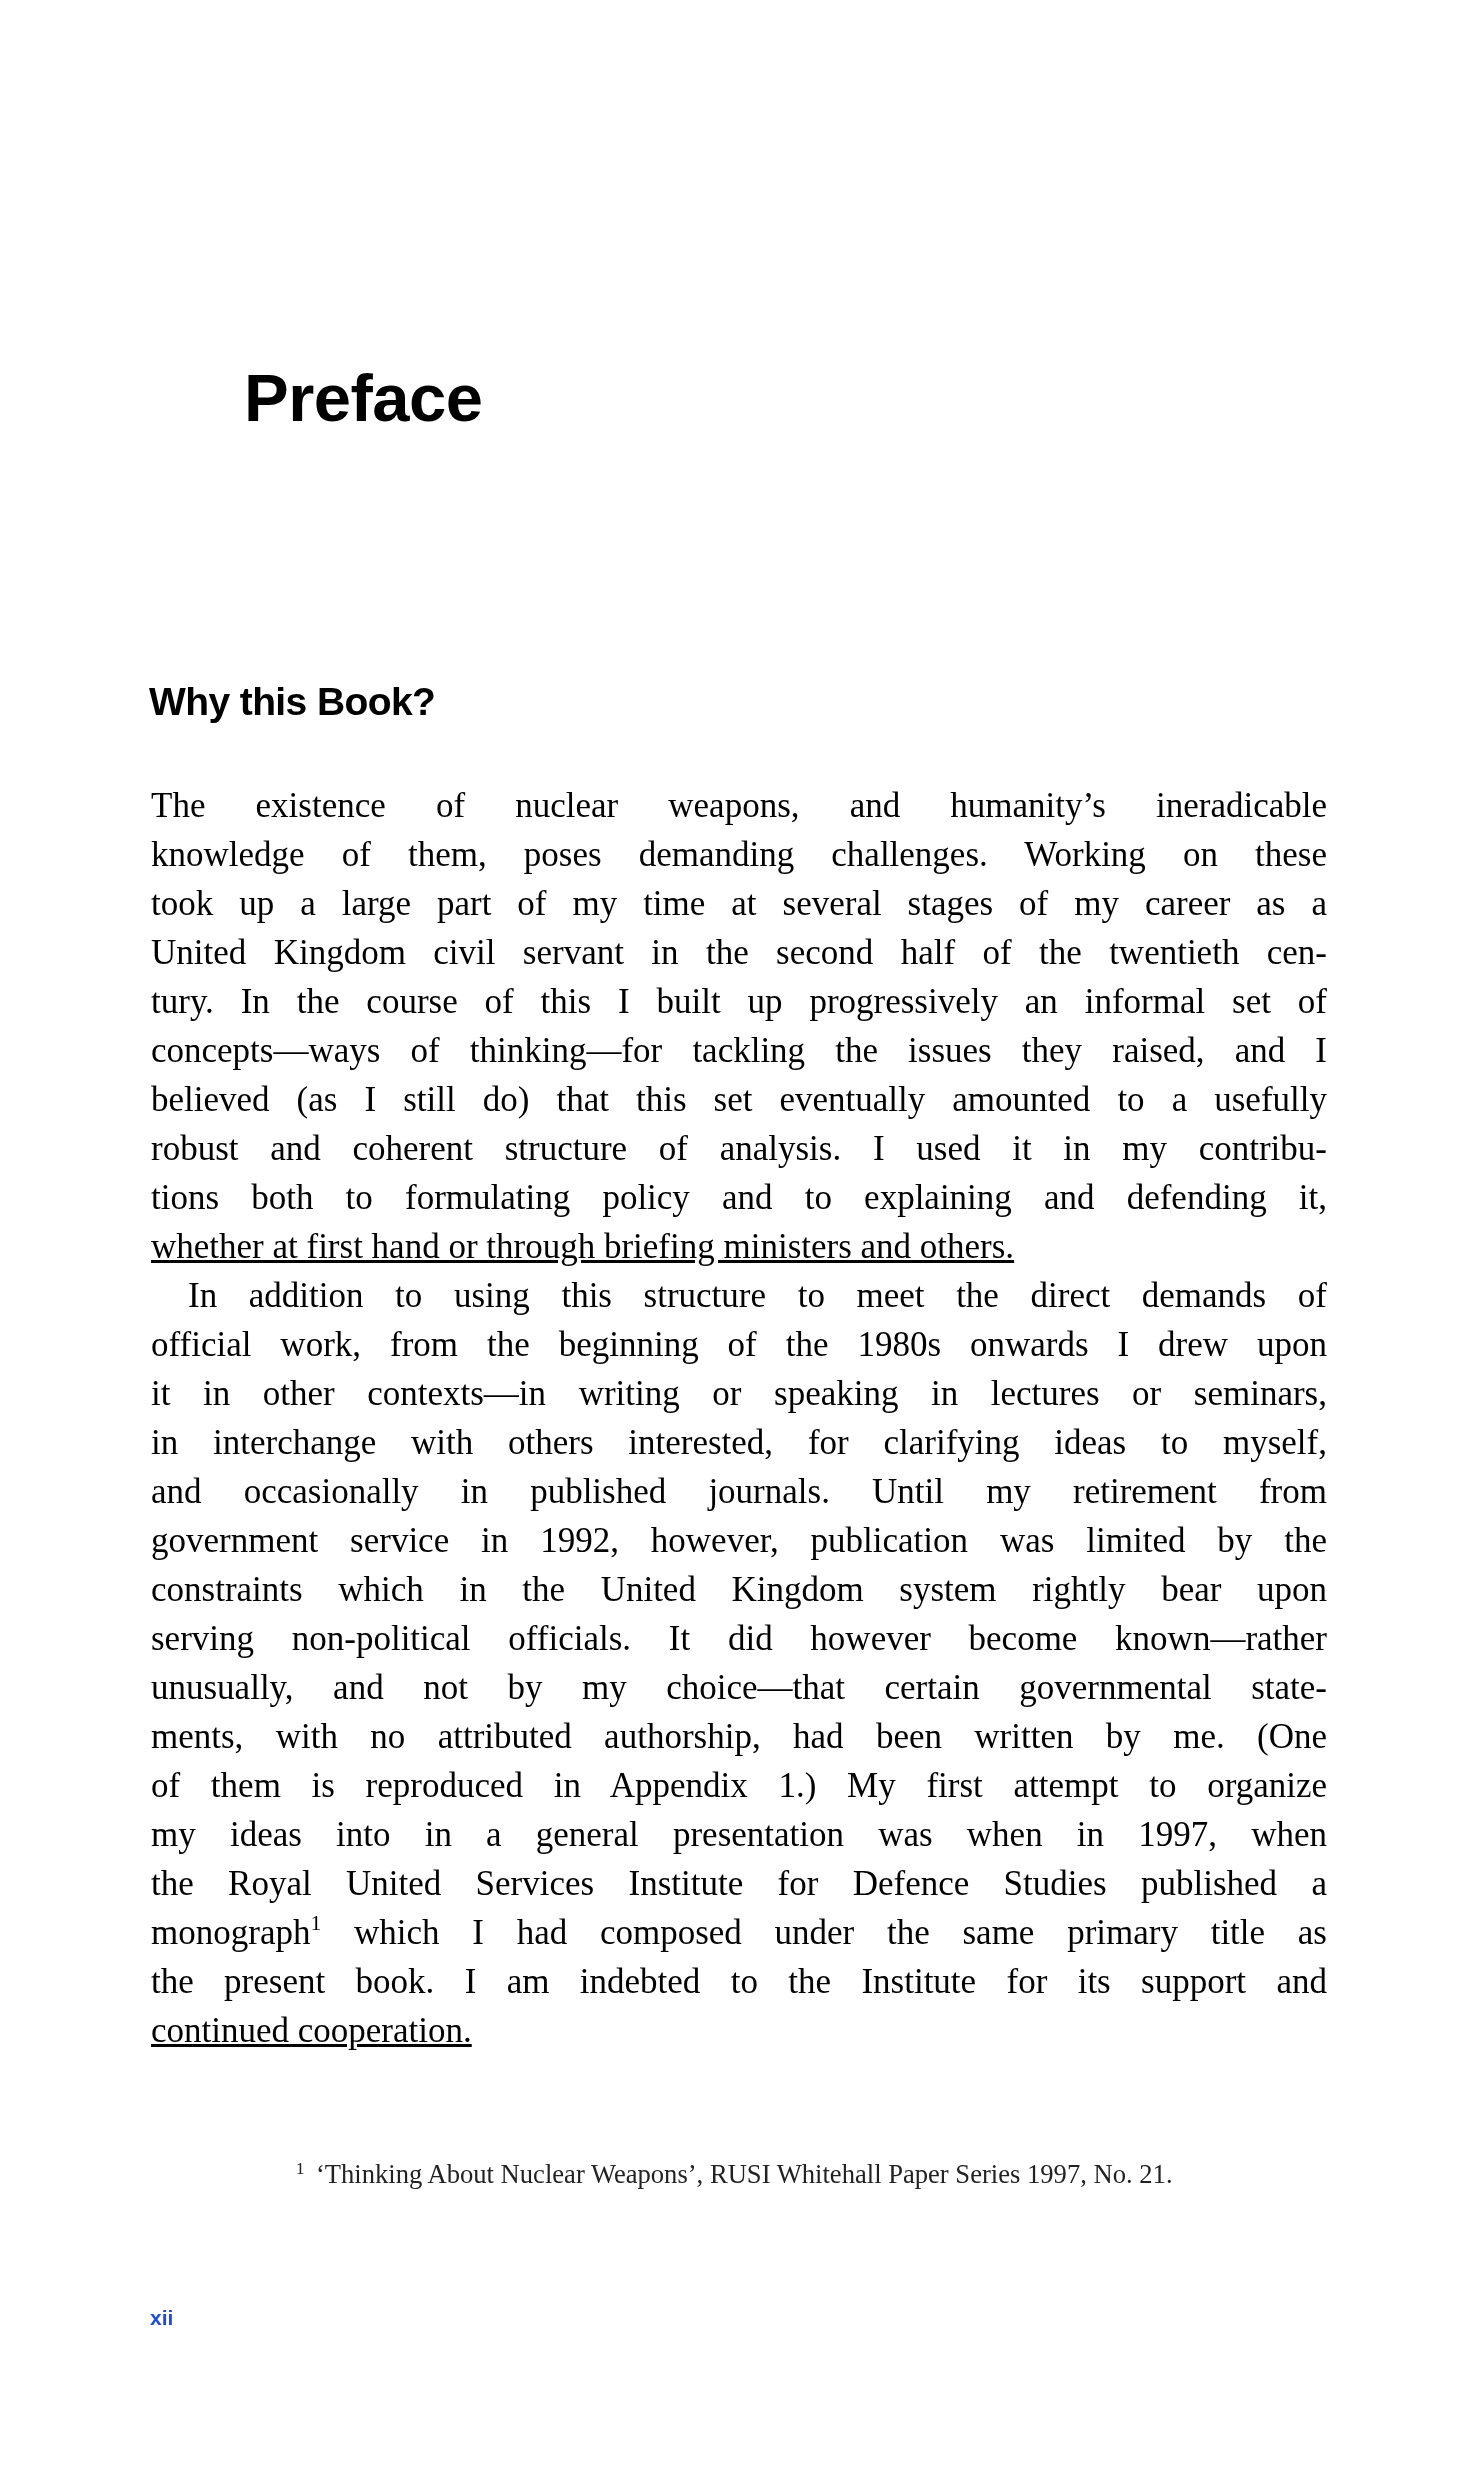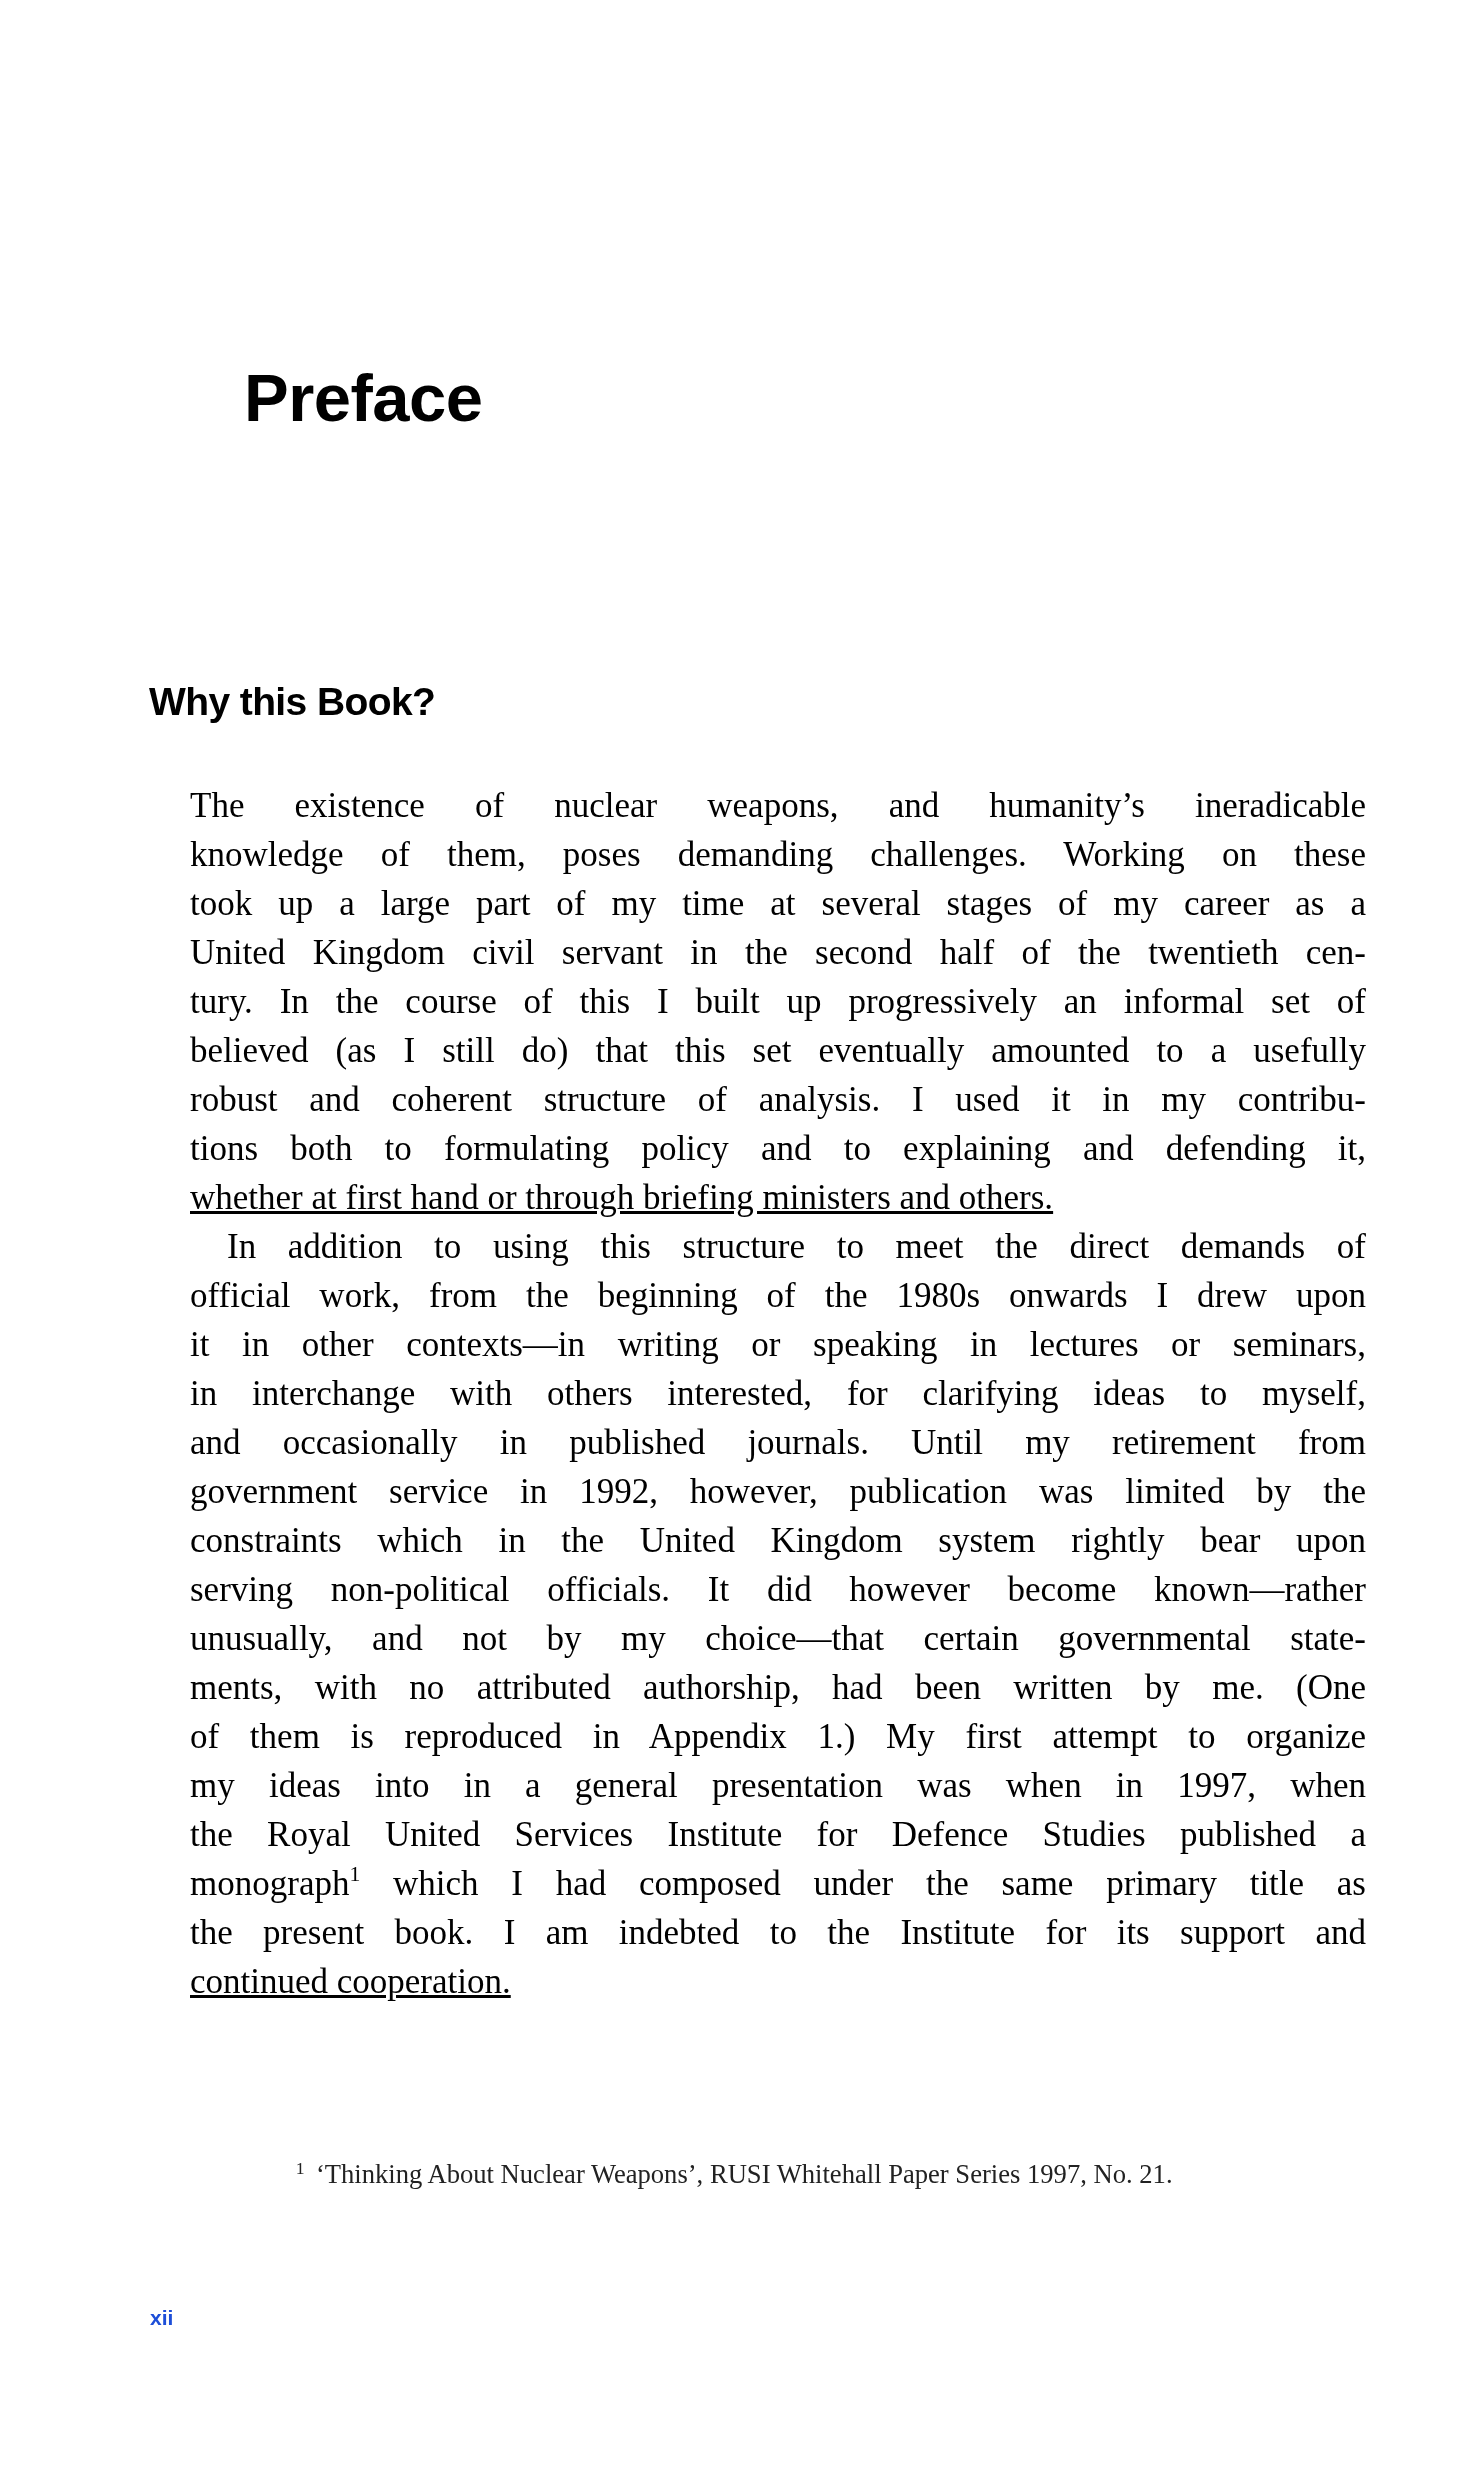--- a/index.html
+++ b/index.html
@@ -56,21 +56,20 @@
     color: #000;
   }
   .line {
     display: block;
     width: 1176px;
     height: 49px;
     white-space: nowrap;
     text-align: justify;
     text-align-last: justify;
     overflow: visible;
-    margin-left: 39px;
   }
   .line.last {
     text-align: left;
     text-align-last: left;
     text-decoration: underline;
   }
   .line.indent {
     padding-left: 37px;
     width: 1139px;
   }
@@ -119,20 +118,21 @@
   <h2 class="section-heading">Why this Book?</h2>
 
   <div class="body-text">
 
     <div>
       <span class="line">The existence of nuclear weapons, and humanity’s ineradicable</span>
       <span class="line">knowledge of them, poses demanding challenges. Working on these</span>
       <span class="line">took up a large part of my time at several stages of my career as a</span>
       <span class="line">United Kingdom civil servant in the second half of the twentieth cen-</span>
       <span class="line">tury. In the course of this I built up progressively an informal set of</span>
+      <span class="line">concepts—ways of thinking—for tackling the issues they raised, and I</span>
       <span class="line">believed (as I still do) that this set eventually amounted to a usefully</span>
       <span class="line">robust and coherent structure of analysis. I used it in my contribu-</span>
       <span class="line">tions both to formulating policy and to explaining and defending it,</span>
       <span class="line last">whether at first hand or through briefing ministers and others.</span>
     </div>
 
     <div>
       <span class="line indent">In addition to using this structure to meet the direct demands of</span>
       <span class="line">official work, from the beginning of the 1980s onwards I drew upon</span>
       <span class="line">it in other contexts—in writing or speaking in lectures or seminars,</span>

